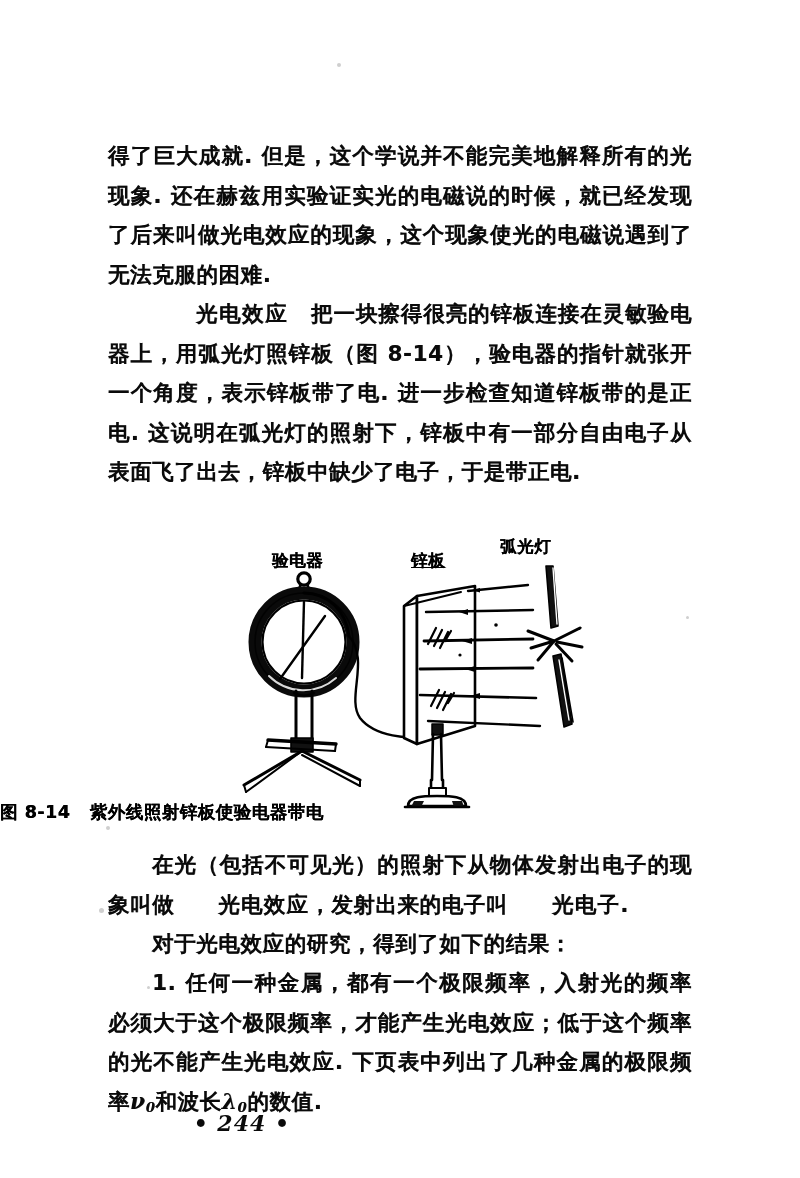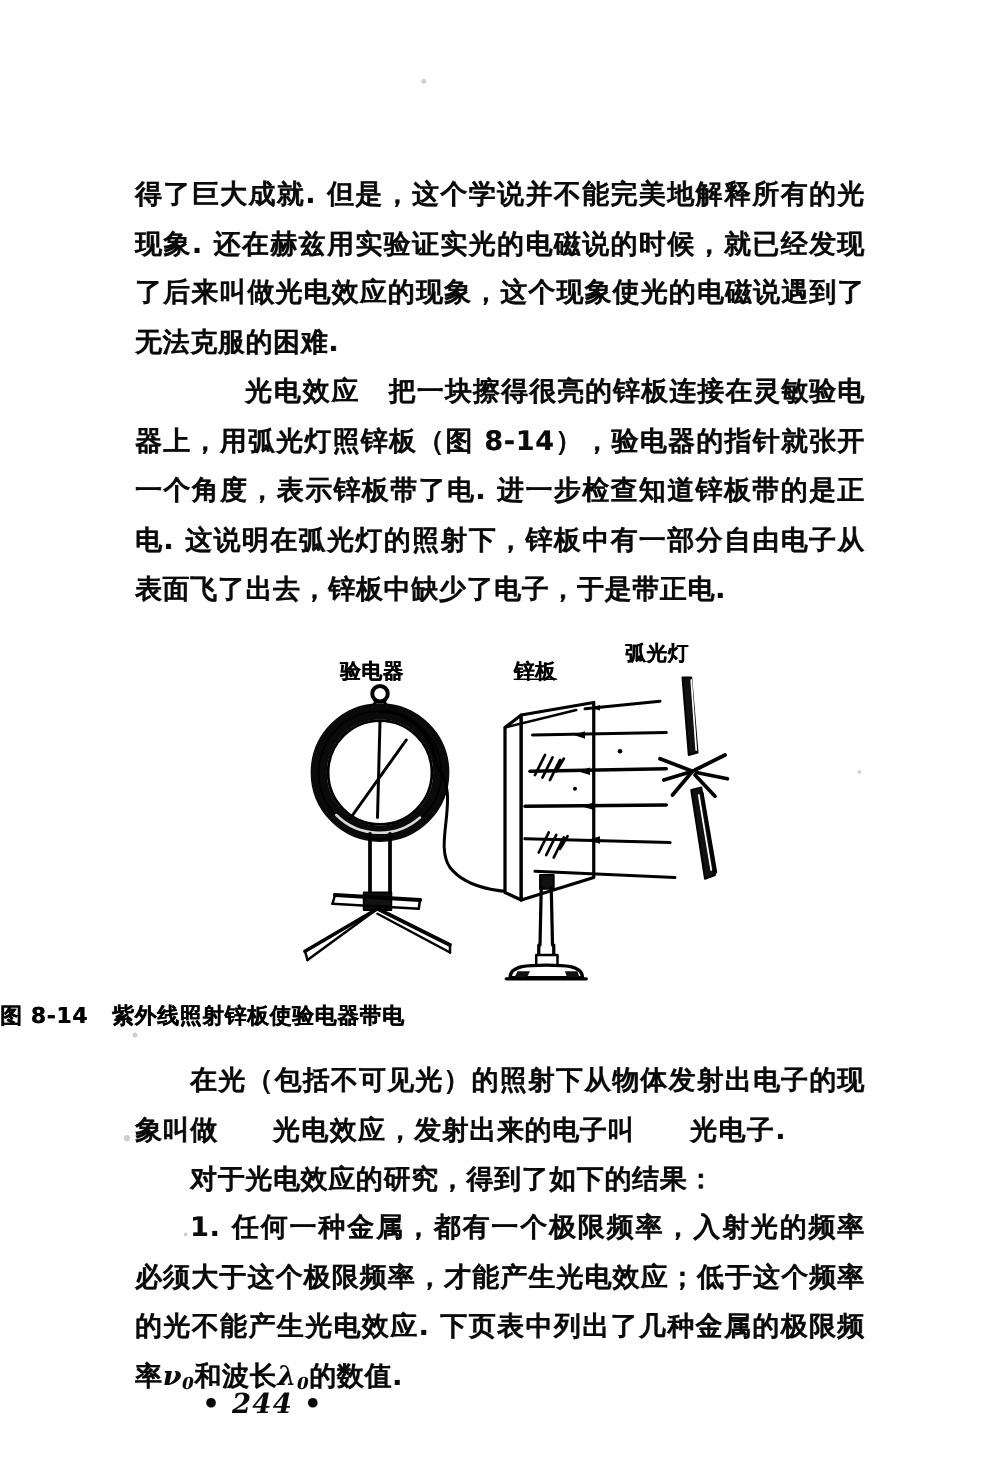--- a/index.html
+++ b/index.html
@@ -47,21 +47,21 @@
   #p1 { top: 136px; }
   #p2 { top: 294px; }
   #p3 { top: 845px; }
   #p4 { top: 924px; }
   #p5 { top: 963px; }
 
   
   #figure {
     position: absolute;
     left: 228px;
-    top: 524px;
+    top: 548px;
     width: 360px;
     height: 262px;
   }
   #figure svg { display: block; }
 
   .fig-label {
     position: absolute;
     font-family: "DejaVu Sans", sans-serif;
     font-size: 16.5px;
     font-weight: 900;
@@ -87,21 +87,21 @@
     color: #000;
     text-shadow: 0.3px 0 0 #000;
   }
   .caption .cgap { display: inline-block; width: 1.1em; }
 
   .pagenum {
     position: absolute;
     left: 130px;
     top: 1110px;
     width: 160px;
-    text-align: center;
+    text-align: right;
     font-family: "DejaVu Serif", serif;
     font-style: italic;
     font-weight: 700;
     font-size: 22px;
     letter-spacing: 1px;
     color: #0a0a0a;
   }
 
   
   .speck {

